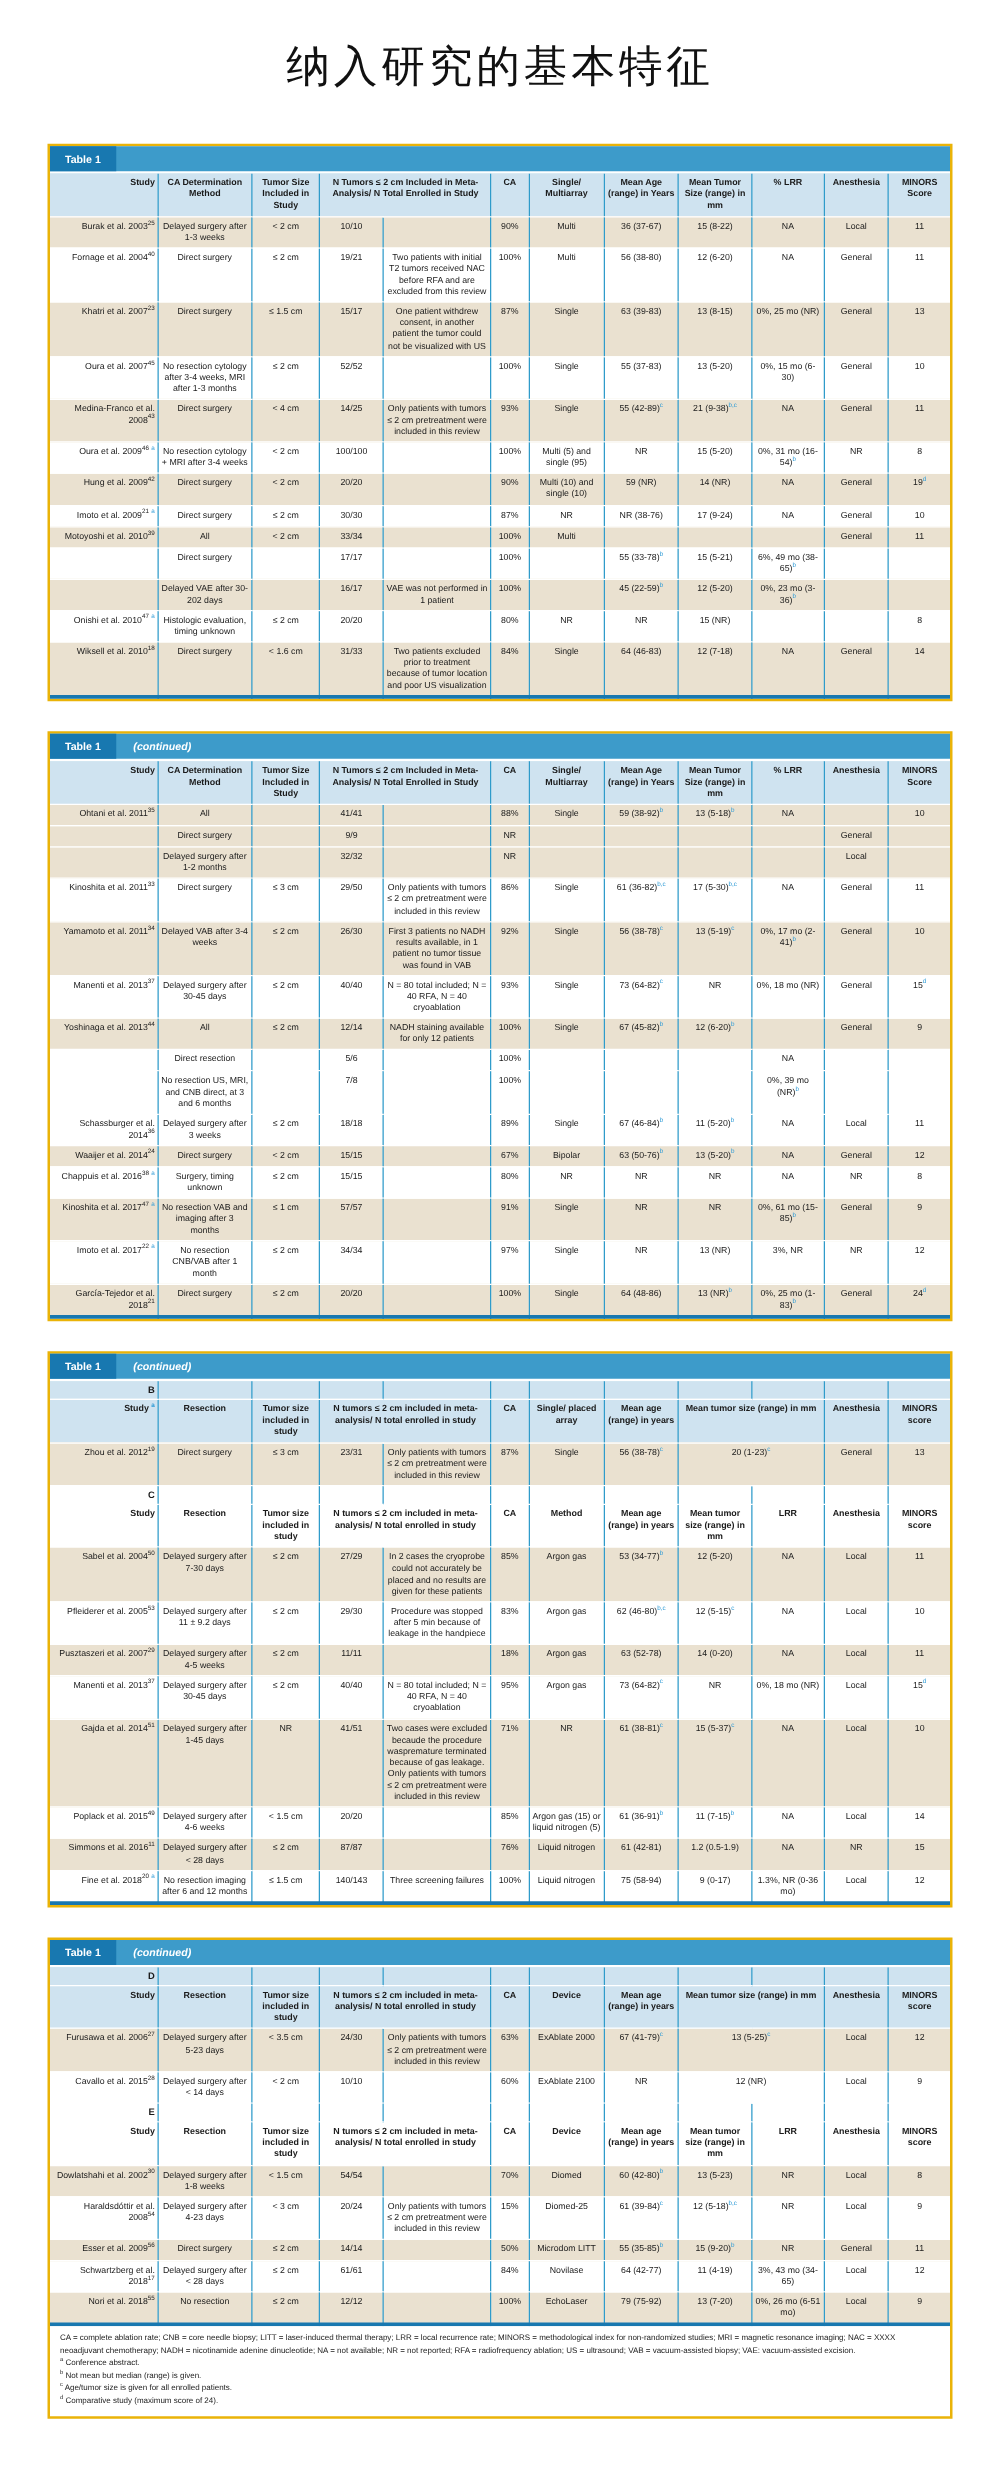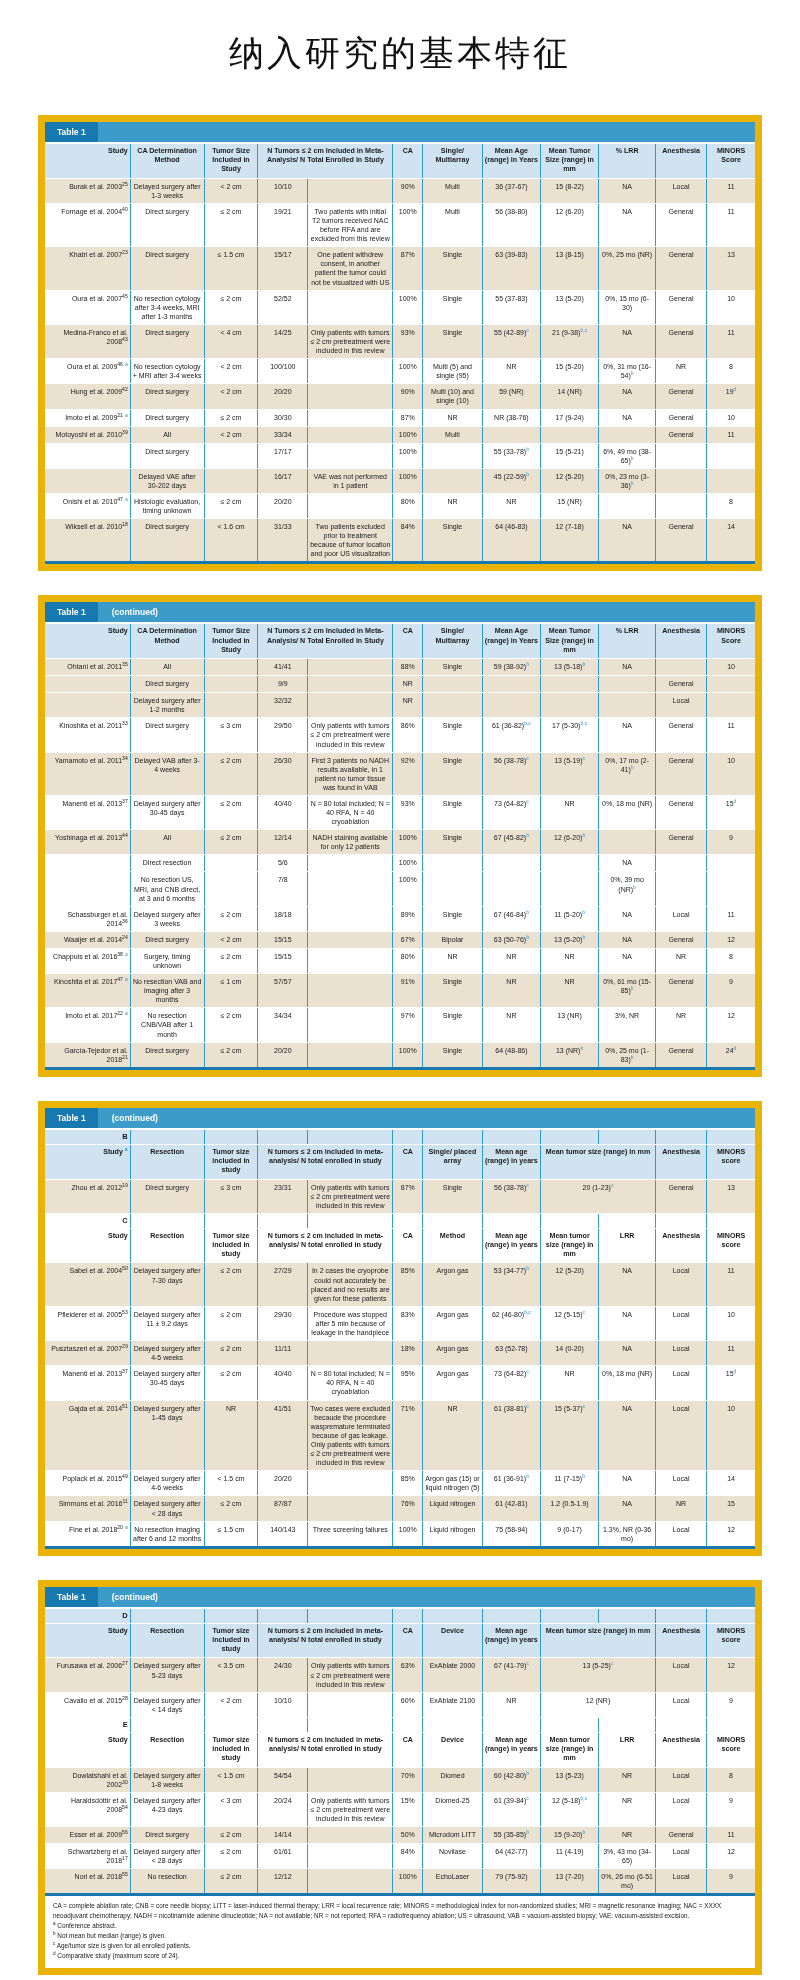--- a/index.html
+++ b/index.html
@@ -1,23 +1,23 @@
 <!DOCTYPE html>
 <html><head>
 <meta charset="utf-8">
 <style>
   html,body{margin:0;padding:0;background:#ffffff;}
   body{font-family:"Liberation Sans","DejaVu Sans",sans-serif;color:#1a1a1a;}
   .page{width:800px;box-sizing:border-box;margin:0 auto;padding:16px 38px 60px;background:#fff;}
   .title{text-align:center;font-size:35px;font-weight:400;letter-spacing:3px;margin:14px 0 38px;color:#111;}
-  .tbl{border:7px solid #eab308;margin:0 0 24px;background:#fff;}
+  .tbl{border:2px solid #eab308;margin:0 0 24px;background:#fff;}
   .tbl-head{display:flex;align-items:stretch;background:#3d9bca;border-bottom:2px solid #fff;}
   .tbl-tag{background:#1878b0;color:#fff;font-weight:bold;font-size:8.5px;padding:5px 12px;white-space:nowrap;}
   .tbl-cap{color:#fff;font-weight:bold;font-size:8.5px;padding:5px 14px;align-self:center;}
-  .tbl-cap.cont{}
+  .tbl-cap.cont{font-style:italic;}
   table{width:100%;border-collapse:collapse;table-layout:fixed;border-bottom:3px solid #1878b0;}
   th,td{border-right:1px solid #2f9bca;border-bottom:1px solid #fff;padding:3px 2px;vertical-align:top;text-align:center;font-size:7px;line-height:1.3;word-wrap:break-word;height:10px;}
   th:last-child,td:last-child{border-right:none;}
   th{font-weight:bold;font-size:7.1px;}
   th.blue{background:#cfe3f0;}
   th.plain{background:#ffffff;}
   td.shade{background:#eae1d0;}
   td.band{background:#cfe3f0;font-weight:bold;text-align:left;font-size:7.5px;padding:2px 2px 2px 5px;}
   td.band.plain{background:#ffffff;}
   tr th:first-child,tr td:first-child{text-align:right;padding-left:5px;}

